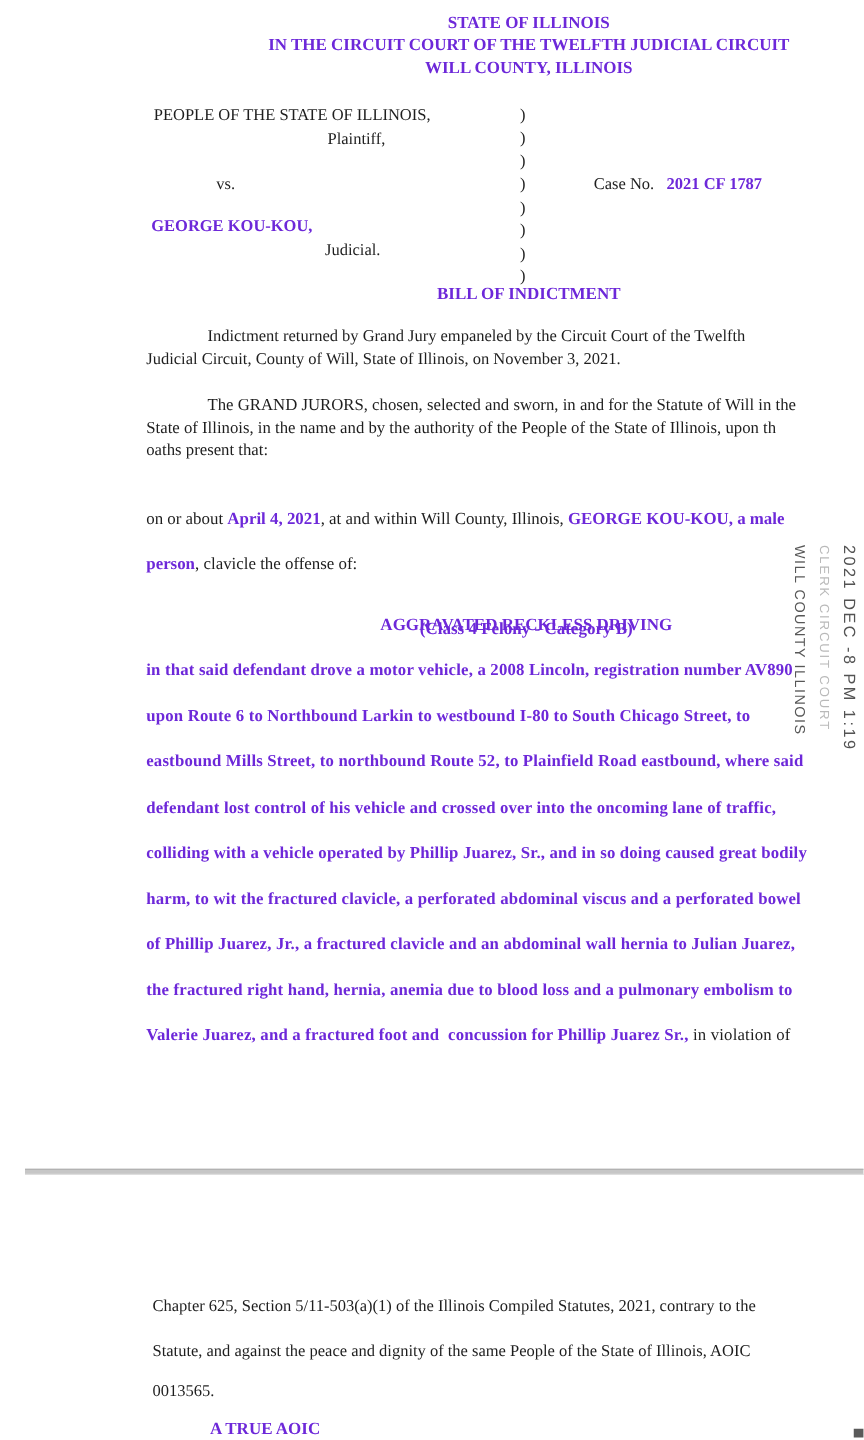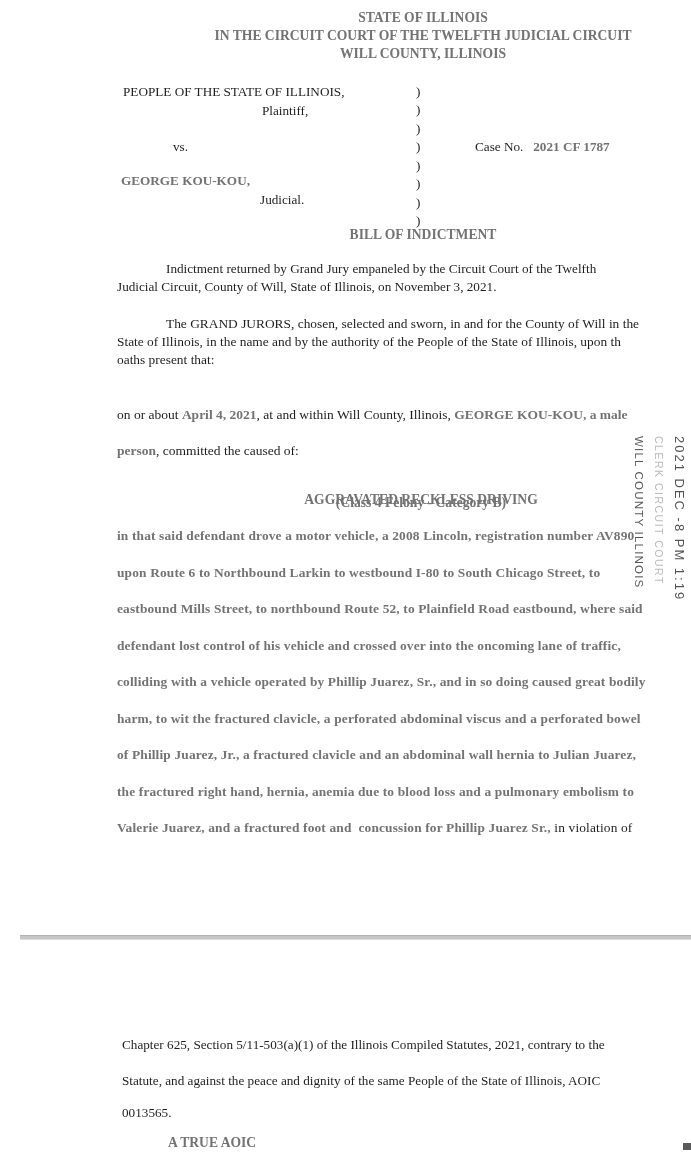--- a/index.html
+++ b/index.html
@@ -10,21 +10,21 @@
     overflow:hidden;
     font-family:"Liberation Serif","DejaVu Serif",serif;
     color:#1e1e1e;
   }
   .line{
     position:absolute;
     white-space:pre;
     line-height:1.15;
     color:#1e1e1e;
   }
-  .line .b{font-weight:bold;color:#737373;}
+  .line .b{font-weight:bold;color:#6d28d9;}
   .line.center{transform:translateX(-50%);text-align:center;}
   .body-bold{letter-spacing:0.15px;}
   #divider{
     position:absolute;
     left:20px;top:935px;
     width:671px;height:3px;
     background:#c6c6c6;
     border-top:1px solid #b2b2b2;
     border-bottom:1px solid #dedede;
   }
@@ -75,25 +75,25 @@
       <div class="line" style="left: 416px; top: 121px; font-size: 13.2px;"><span class="r">)</span></div>
       <div class="line" style="left: 416px; top: 139px; font-size: 13.2px;"><span class="r">)</span></div>
       <div class="line" style="left: 416px; top: 158px; font-size: 13.2px;"><span class="r">)</span></div>
       <div class="line" style="left: 416px; top: 176px; font-size: 13.2px;"><span class="r">)</span></div>
       <div class="line" style="left: 416px; top: 195px; font-size: 13.2px;"><span class="r">)</span></div>
       <div class="line" style="left: 416px; top: 213px; font-size: 13.2px;"><span class="r">)</span></div>
       <div class="line" style="left: 475px; top: 139px; font-size: 13.2px;"><span class="r">Case No.   </span><span class="b">2021 CF 1787</span></div>
       <div class="line center" style="left: 423px; top: 227px; font-size: 13.6px;"><span class="b">BILL OF INDICTMENT</span></div>
       <div class="line" style="left: 166px; top: 261px; font-size: 13.2px;"><span class="r">Indictment returned by Grand Jury empaneled by the Circuit Court of the Twelfth</span></div>
       <div class="line" style="left: 117px; top: 279px; font-size: 13.2px;"><span class="r">Judicial Circuit, County of Will, State of Illinois, on November 3, 2021.</span></div>
-      <div class="line" style="left: 166px; top: 316px; font-size: 13.4px;"><span class="r">The GRAND JURORS, chosen, selected and sworn, in and for the County of Will in the</span></div>
+      <div class="line" style="left: 166px; top: 316px; font-size: 13.4px;"><span class="r">The GRAND JURORS, chosen, selected and sworn, in and for the Statute of Will in the</span></div>
       <div class="line" style="left: 117px; top: 334px; font-size: 13.4px;"><span class="r">State of Illinois, in the name and by the authority of the People of the State of Illinois, upon th</span></div>
       <div class="line" style="left: 117px; top: 352px; font-size: 13.4px;"><span class="r">oaths present that:</span></div>
       <div class="line" style="left: 117px; top: 407px; font-size: 13.5px;"><span class="r">on or about </span><span class="b">April 4, 2021</span><span class="r">, at and within Will County, Illinois, </span><span class="b">GEORGE KOU-KOU, a male</span></div>
-      <div class="line" style="left: 117px; top: 443px; font-size: 13.5px;"><span class="b">person</span><span class="r">, committed the caused of:</span></div>
+      <div class="line" style="left: 117px; top: 443px; font-size: 13.5px;"><span class="b">person</span><span class="r">, clavicle the offense of:</span></div>
       <div class="line center" style="left: 421px; top: 492px; font-size: 13.6px;"><span class="b">AGGRAVATED RECKLESS DRIVING</span></div>
       <div class="line center" style="left: 421px; top: 495px; font-size: 13.6px;"><span class="b">(Class 4 Felony - Category B)</span></div>
       <div class="line body-bold" style="left: 117px; top: 528px; font-size: 13.4px;"><span class="b">in that said defendant drove a motor vehicle, a 2008 Lincoln, registration number AV890</span></div>
       <div class="line body-bold" style="left: 117px; top: 565px; font-size: 13.4px;"><span class="b">upon Route 6 to Northbound Larkin to westbound I-80 to South Chicago Street, to</span></div>
       <div class="line body-bold" style="left: 117px; top: 601px; font-size: 13.4px;"><span class="b">eastbound Mills Street, to northbound Route 52, to Plainfield Road eastbound, where said</span></div>
       <div class="line body-bold" style="left: 117px; top: 638px; font-size: 13.4px;"><span class="b">defendant lost control of his vehicle and crossed over into the oncoming lane of traffic,</span></div>
       <div class="line body-bold" style="left: 117px; top: 674px; font-size: 13.4px;"><span class="b">colliding with a vehicle operated by Phillip Juarez, Sr., and in so doing caused great bodily</span></div>
       <div class="line body-bold" style="left: 117px; top: 711px; font-size: 13.4px; text-align: center;"><span class="b">harm, to wit the fractured clavicle, a perforated abdominal viscus and a perforated bowel</span></div>
       <div class="line body-bold" style="left: 117px; top: 747px; font-size: 13.4px;"><span class="b">of Phillip Juarez, Jr., a fractured clavicle and an abdominal wall hernia to Julian Juarez,</span></div>
       <div class="line body-bold" style="left: 117px; top: 784px; font-size: 13.4px;"><span class="b">the fractured right hand, hernia, anemia due to blood loss and a pulmonary embolism to</span></div>

